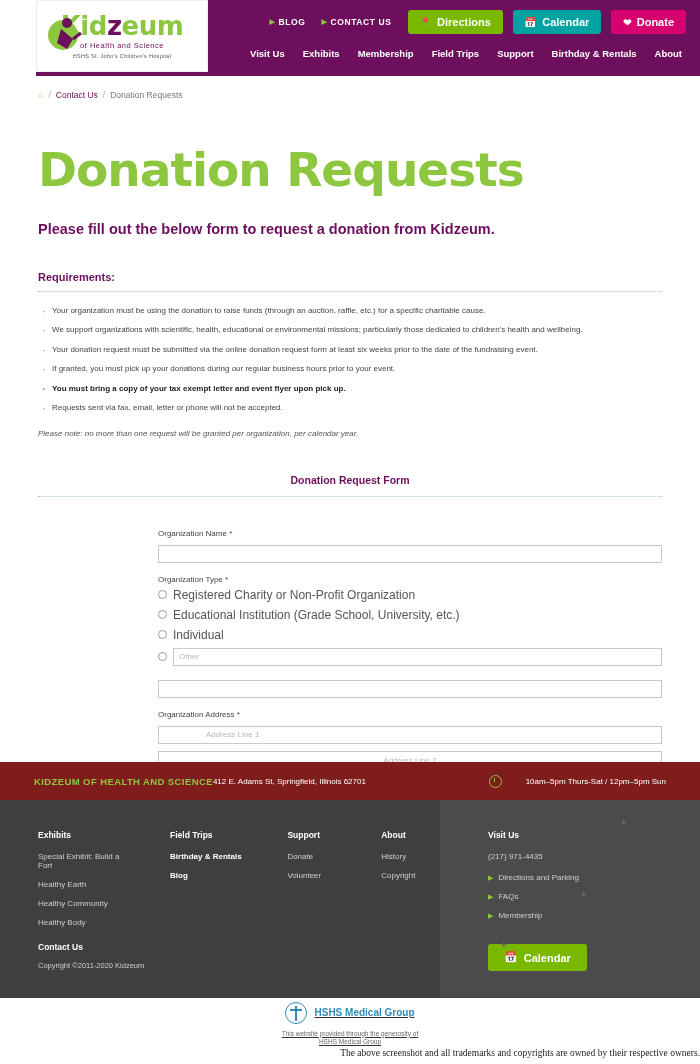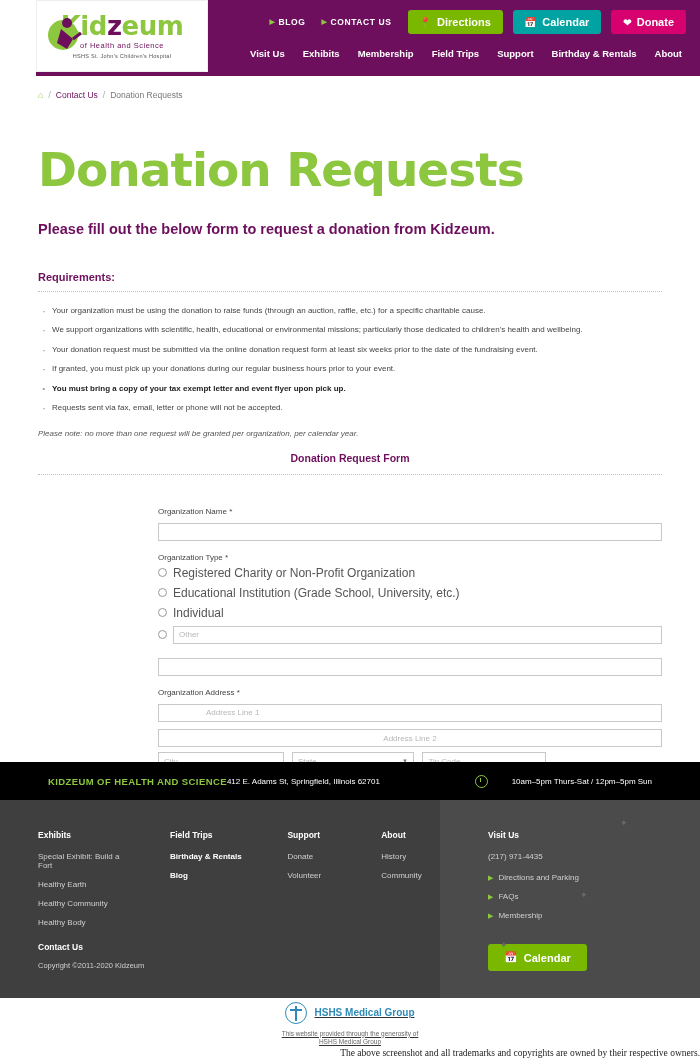--- a/index.html
+++ b/index.html
@@ -125,21 +125,21 @@
   ul.reqs li {
     font-size:8px; color:#444; margin-bottom:9px;
     padding-left:14px; position:relative; line-height:1.3;
   }
   ul.reqs li:before {
     content:"·"; position:absolute; left:4px; top:-2px;
     color:#999; font-size:12px;
   }
   ul.reqs li.bold { font-weight:bold; color:#222; }
   p.note {
-    font-size:8px; color:#555; font-style:italic; margin:0 0 14px 0;
+    font-size:8px; color:#555; font-style:italic; margin:0 0 36px 0;
   }
   .form-title {
     text-align:center; color:#6d0f5c; font-weight:bold; font-size:10.5px;
     margin:0 0 10px 0;
   }
   .form-area { padding:18px 0 0 120px; }
   .fld { margin-bottom:12px; }
   label.lbl {
     display:block; font-size:8px; color:#444; margin-bottom:4px;
   }
@@ -168,23 +168,23 @@
     font-family:"Liberation Sans", sans-serif;
   }
   .sel .chev { color:#777; font-size:6px; }
   .row2 { display:flex; gap:8px; }
   .half { width:190px; }
   .name-row { display:flex; gap:8px; }
 
   
   .purple-bar {
     position:absolute; left:0; right:0; top:762px;
-    height:38px; background:#000000;
+    height:38px; background:#7f1d1d;
     display:flex; align-items:center;
-    padding:0 48px;
+    padding:0 34px;
     color:#fff;
   }
   .pb-title {
     color:#8dc63f; font-weight:bold; font-size:9.5px; letter-spacing:0.4px;
   }
   .pb-addr { font-size:8px; margin-left:0; color:#fff; }
   .pb-right { margin-left:auto; display:flex; align-items:center; gap:24px; }
   .clock {
     width:13px; height:13px; border-radius:50%;
     border:1.5px solid #8dc63f; position:relative;
@@ -470,21 +470,21 @@
 
     <div class="fcol w3">
       <div class="fcol-h">Support</div>
       <a href="#">Donate</a>
       <a href="#">Volunteer</a>
     </div>
 
     <div class="fcol w4">
       <div class="fcol-h">About</div>
       <a href="#">History</a>
-      <a href="#">Community</a>
+      <a href="#">Copyright</a>
     </div>
 
     <div class="contact-blk">
       <div class="ch">Contact Us</div>
       <div class="copy">Copyright ©2011-2020 Kidzeum</div>
     </div>
   </div>
 
   <div class="footer-right">
     <span class="star" style="left:180px; top:18px;">✦</span>

